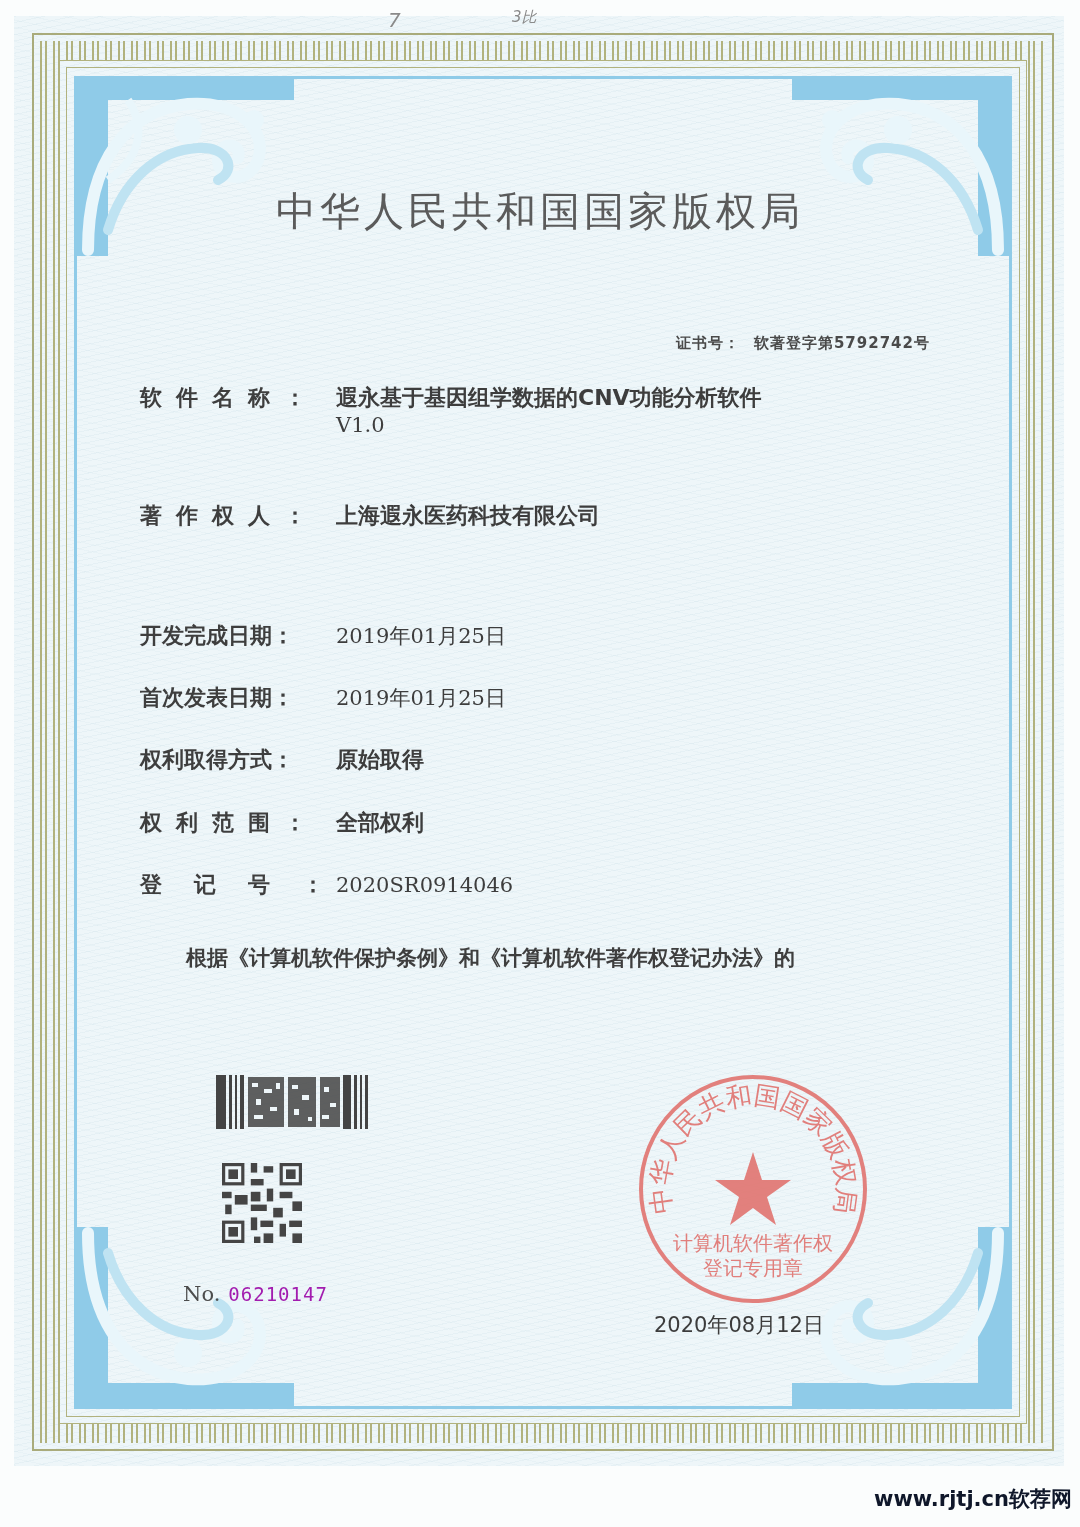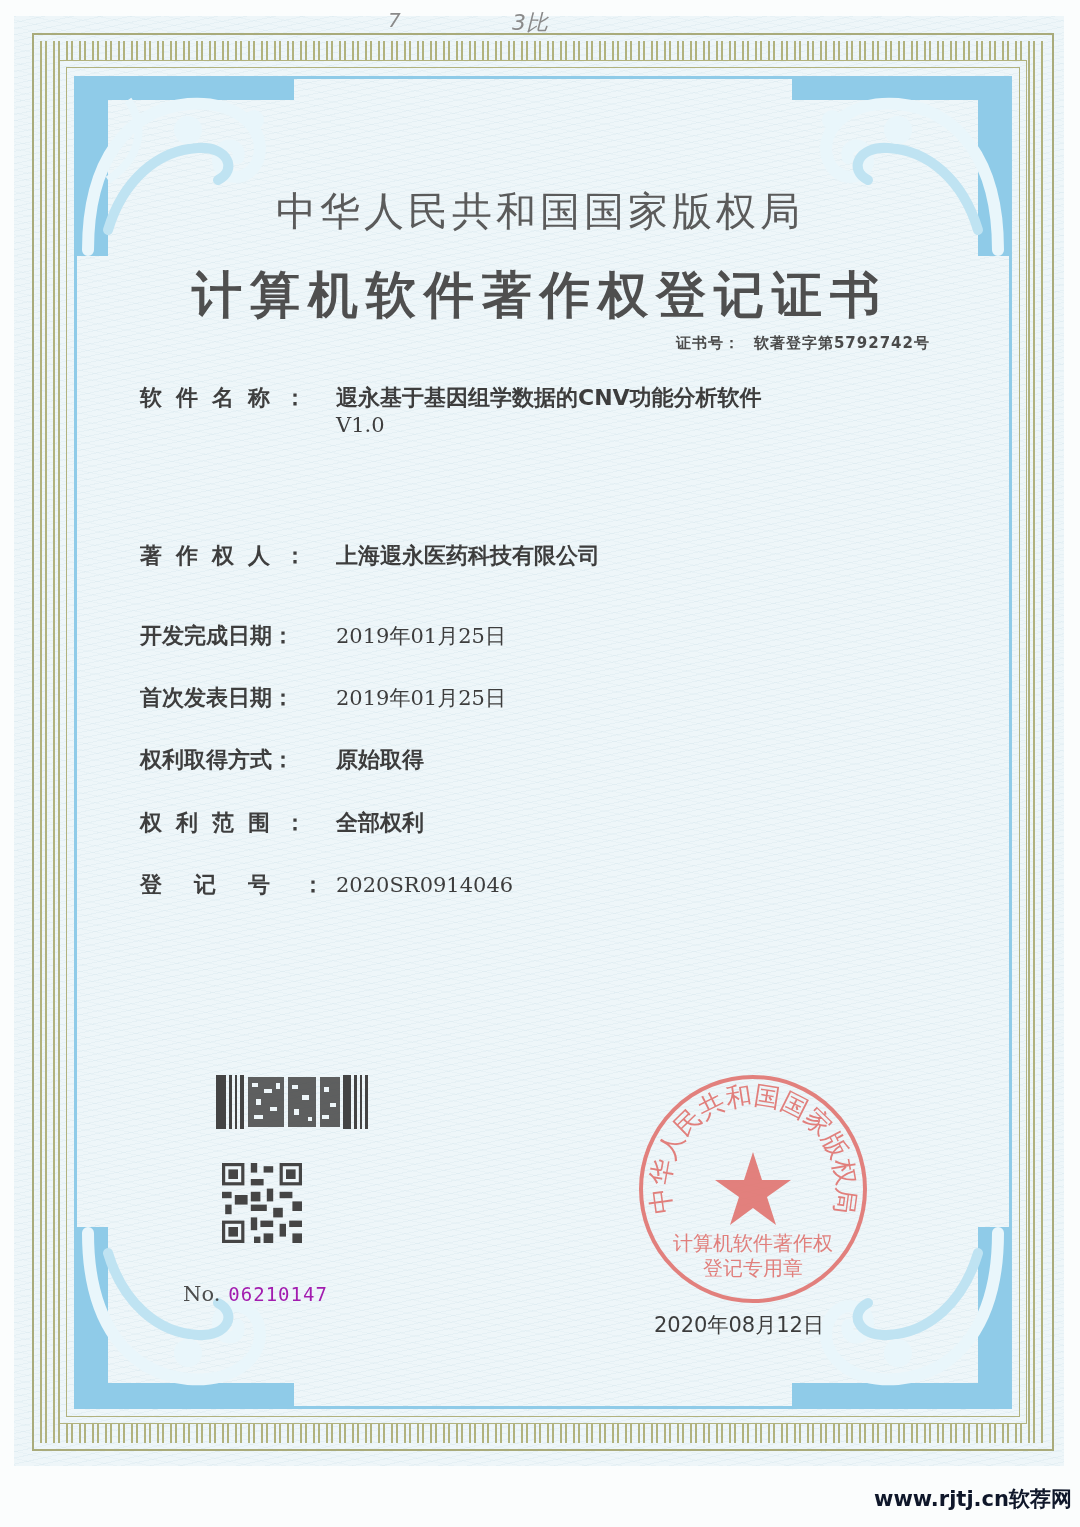--- a/index.html
+++ b/index.html
@@ -45,21 +45,21 @@
   .c-tl { left: 68px; top: 70px; }
   .c-tr { right: 62px; top: 70px; transform: scaleX(-1); }
   .c-bl { left: 68px; bottom: 114px; transform: scaleY(-1); }
   .c-br { right: 62px; bottom: 114px; transform: scale(-1,-1); }
 
   .handwriting {
     position: absolute; top: 8px; font-family: "DejaVu Sans", sans-serif;
     color: #8a8a8a; font-size: 20px; font-style: italic;
   }
   .hw-1 { left: 388px; }
-  .hw-2 { left: 512px; font-size: 22px; }
+  .hw-2 { left: 512px; font-size: 15px; }
 
   .title-1 {
     position: absolute; left: 0; width: 1080px; top: 184px; text-align: center;
     font-family: "DejaVu Sans", sans-serif; font-size: 40px; letter-spacing: 4px;
     color: #5b5b5b; font-weight: normal;
   }
   .title-2 {
     position: absolute; left: 0; width: 1080px; top: 262px; text-align: center;
     font-family: "DejaVu Serif", serif; font-size: 50px; letter-spacing: 8px;
     color: #4f4f4f; font-weight: bold;
@@ -152,49 +152,49 @@
   <div class="corner c-br">
     <svg viewBox="0 0 230 190">
       <path d="M6 6 H226 V30 H40 V186 H6 Z" fill="#8fcbe8"></path>
       <path d="M20 180 C20 90 60 40 120 34 C170 30 200 60 190 90 C180 115 150 110 150 90 C150 70 175 72 170 88" fill="none" stroke="#e9f6fb" stroke-width="12" stroke-linecap="round"></path>
       <path d="M40 160 C55 110 90 80 130 78 C160 76 170 100 150 110" fill="none" stroke="#bfe3f2" stroke-width="10" stroke-linecap="round"></path>
       <circle cx="120" cy="60" r="14" fill="#e9f6fb"></circle>
     </svg>
   </div>
 
   <div class="title-1">中华人民共和国国家版权局</div>
-  <div class="title-2">计算机软件著作权登记证书</div>
   <div class="cert-no">
     <span class="lbl">证书号：</span><span>软著登字第5792742号</span>
   </div>
 
   <div class="field" style="top:383px;">
     <span class="k spread">软件名称：</span><span class="v">遐永基于基因组学数据的CNV功能分析软件</span>
     <span class="v2">V1.0</span>
   </div>
-  <div class="field" style="top:501px;margin-top:40px;">
+  <div class="field" style="top:501px;">
     <span class="k spread">著作权人：</span><span class="v">上海遐永医药科技有限公司</span>
   </div>
   <div class="field" style="top:621px;">
     <span class="k">开发完成日期：</span><span class="v mono">2019年01月25日</span>
   </div>
   <div class="field" style="top:683px;">
     <span class="k">首次发表日期：</span><span class="v mono">2019年01月25日</span>
   </div>
   <div class="field" style="top:745px;">
     <span class="k">权利取得方式：</span><span class="v">原始取得</span>
   </div>
   <div class="field" style="top:808px;">
     <span class="k spread">权利范围：</span><span class="v">全部权利</span>
   </div>
   <div class="field" style="top:870px;">
     <span class="k spread2">登记号：</span><span class="v mono">2020SR0914046</span>
   </div>
 
   <div class="para" style="top:924px;">
+    <div>根据《计算机软件保护条例》和《计算机软件著作权登记办法》的</div>
   </div>
 
   <svg class="barcode" viewBox="0 0 152 54">
     <rect x="0" y="0" width="10" height="54" fill="#444"></rect>
     <rect x="13" y="0" width="3" height="54" fill="#444"></rect>
     <rect x="19" y="0" width="2" height="54" fill="#444"></rect>
     <rect x="24" y="0" width="4" height="54" fill="#444"></rect>
     <g fill="#444">
       <rect x="32" y="2" width="36" height="50" opacity="0.85"></rect>
       <rect x="72" y="2" width="28" height="50" opacity="0.85"></rect>

